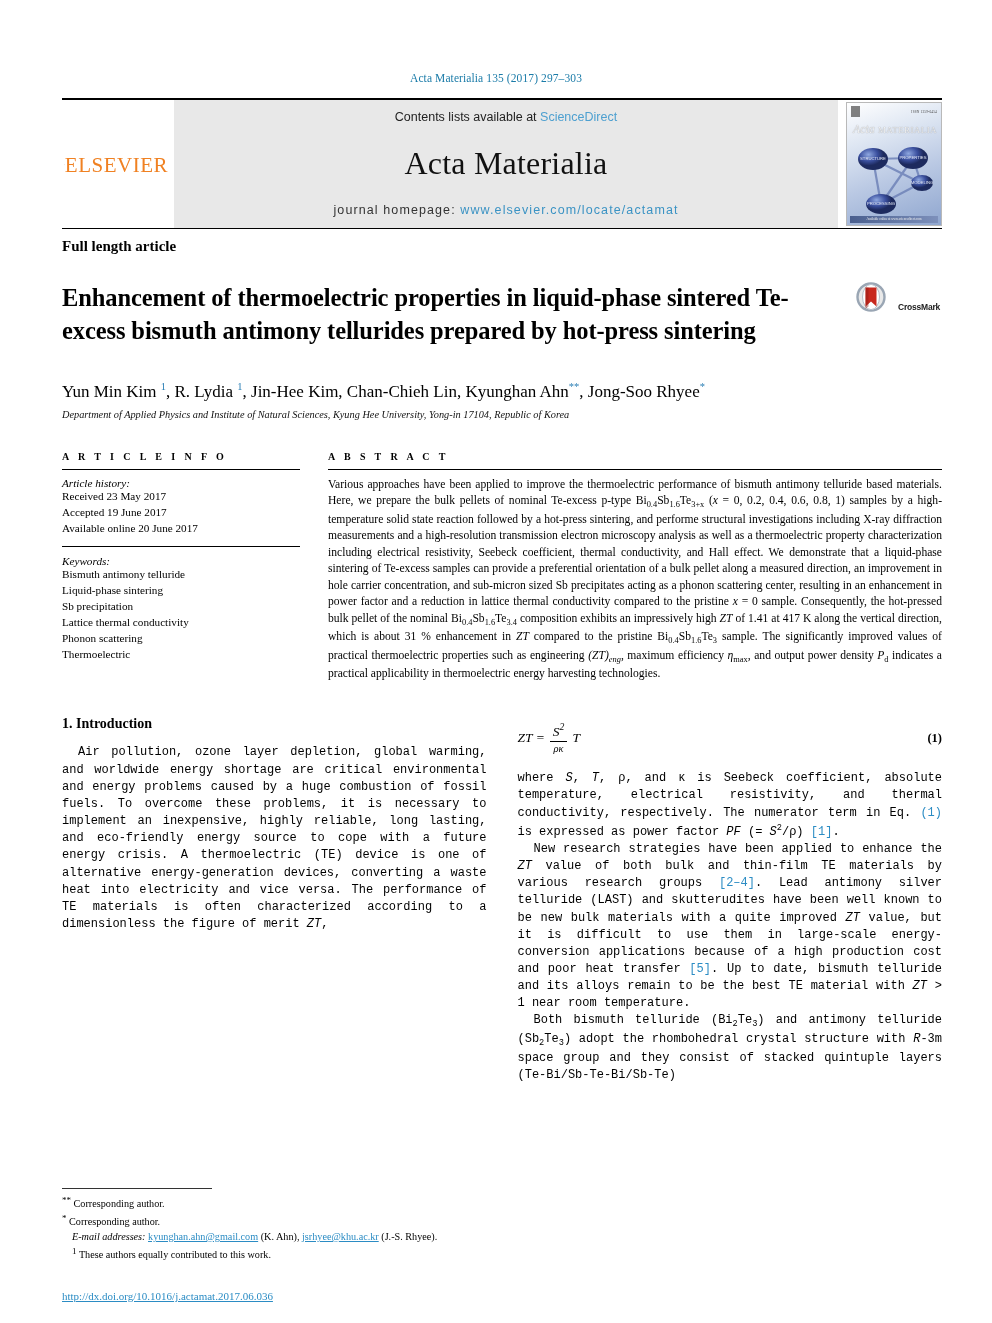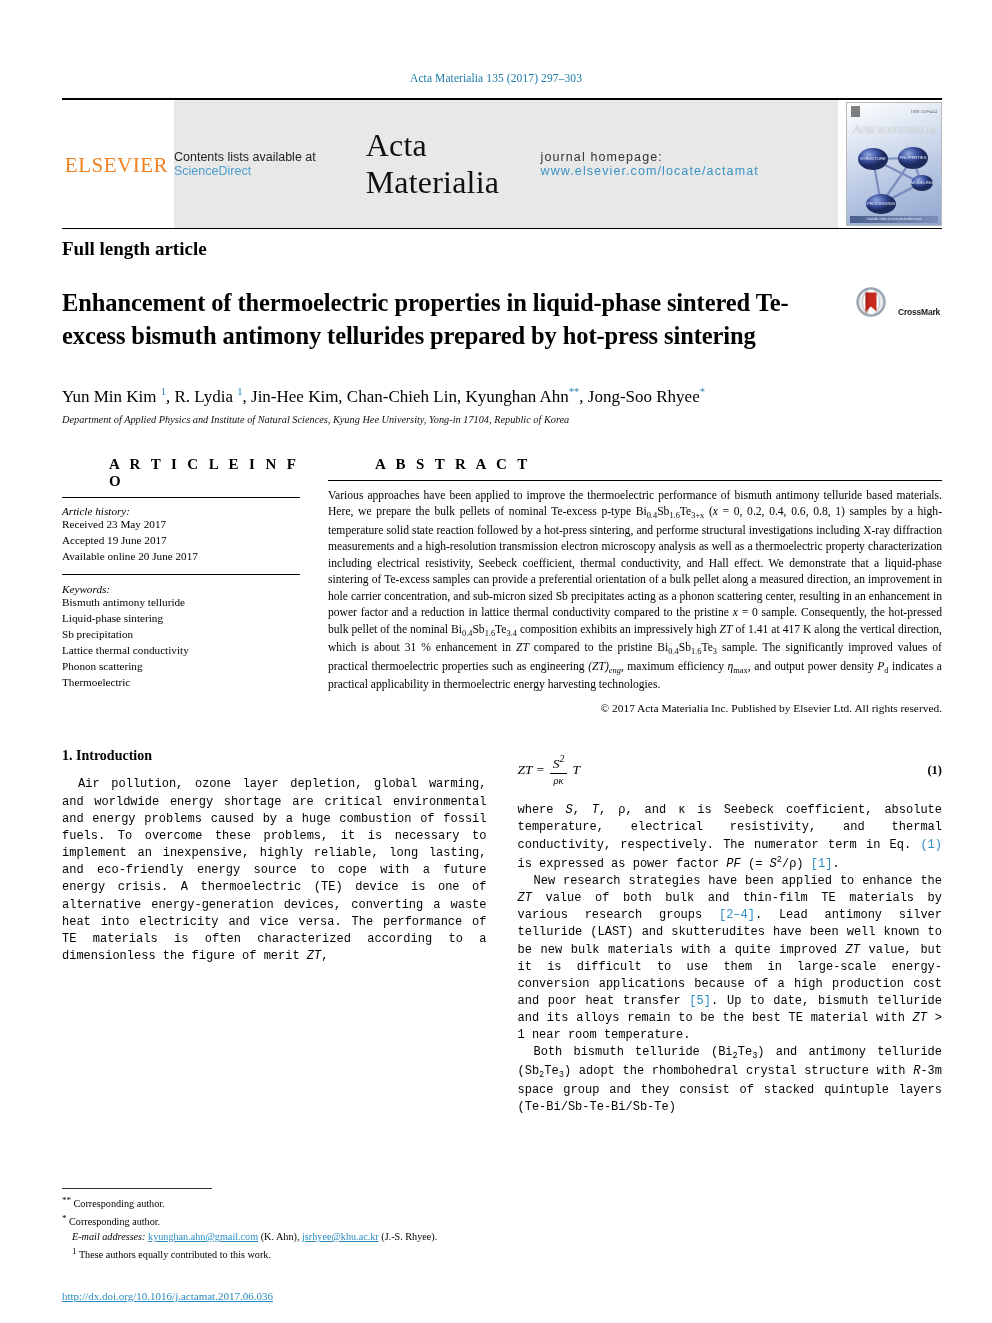--- a/index.html
+++ b/index.html
@@ -48,21 +48,21 @@
     font-size: 21px;
     letter-spacing: .5px;
     color: #F08122;
     line-height: 1;
     margin-top: 1px;
   }
   .masthead-center {
     flex: 1 1 auto;
     background: #e8e8e8;
     display: flex;
-    flex-direction: row;
+    flex-direction: column;
     justify-content: space-between;
     align-items: center;
     padding: 10px 0 11px 0;
   }
   .contents-line {
     font-family: "Liberation Sans", sans-serif;
     font-size: 12.5px;
     color: #222;
   }
   .contents-line .sd { color: #4ea0d0; }
@@ -109,21 +109,21 @@
     background: linear-gradient(90deg,#4a5f8e,#7d90bb);
     font-size: 3.2px; color: #eee; text-align:center; line-height:7px;
   }
 
   
   .content { margin: 0 50px 0 62px; }
   .rule-thin { border-top: 1px solid #000; }
   .article-type {
     font-family: "Liberation Serif", serif;
     font-weight: bold;
-    font-size: 19px;
+    font-size: 15px;
     padding: 9px 0 0 0;
   }
   .title-row { display: flex; align-items: flex-start; margin-top: 11px; }
   .title {
     flex: 1 1 auto;
     font-family: "Liberation Serif", serif;
     font-size: 24.5px;
     line-height: 1.33;
     padding-right: 14px;
     letter-spacing: -.1px;
@@ -165,23 +165,22 @@
   .info-abstract {
     display: flex;
     margin-top: 31px;
     gap: 28px;
   }
   .col-info { flex: 0 0 238px; width: 238px; }
   .col-abs { flex: 1 1 auto; }
   .sec-label {
     font-family: "Liberation Serif", serif;
     font-weight: bold;
-    font-size: 15px;
+    font-size: 10px;
     letter-spacing: 3.4px;
-    margin-left: 47px;
   }
   .sec-rule {
     border-top: 1.6px solid #000;
     margin-top: 7px;
     margin-bottom: 7px;
   }
   .hist-title, .kw-title {
     font-style: italic;
     font-size: 11.2px;
     font-family: "Liberation Serif", serif;
@@ -416,21 +415,20 @@
           <div class="kw-line">Lattice thermal conductivity</div>
           <div class="kw-line">Phonon scattering</div>
           <div class="kw-line">Thermoelectric</div>
         </div>
       </div>
 
       <div class="col-abs">
         <div class="sec-label">A B S T R A C T</div>
         <div class="sec-rule"></div>
         <div class="abstract-body">Various approaches have been applied to improve the thermoelectric performance of bismuth antimony telluride based materials. Here, we prepare the bulk pellets of nominal Te-excess p-type Bi<sub>0.4</sub>Sb<sub>1.6</sub>Te<sub>3+x</sub> (<span class="ital">x</span> = 0, 0.2, 0.4, 0.6, 0.8, 1) samples by a high-temperature solid state reaction followed by a hot-press sintering, and performe structural investigations including X-ray diffraction measurements and a high-resolution transmission electron microscopy analysis as well as a thermoelectric property characterization including electrical resistivity, Seebeck coefficient, thermal conductivity, and Hall effect. We demonstrate that a liquid-phase sintering of Te-excess samples can provide a preferential orientation of a bulk pellet along a measured direction, an improvement in hole carrier concentration, and sub-micron sized Sb precipitates acting as a phonon scattering center, resulting in an enhancement in power factor and a reduction in lattice thermal conductivity compared to the pristine <span class="ital">x</span> = 0 sample. Consequently, the hot-pressed bulk pellet of the nominal Bi<sub>0.4</sub>Sb<sub>1.6</sub>Te<sub>3.4</sub> composition exhibits an impressively high <span class="ital">ZT</span> of 1.41 at 417 K along the vertical direction, which is about 31 % enhancement in <span class="ital">ZT</span> compared to the pristine Bi<sub>0.4</sub>Sb<sub>1.6</sub>Te<sub>3</sub> sample. The significantly improved values of practical thermoelectric properties such as engineering <span class="ital">(ZT)</span><sub><span class="ital">eng</span></sub>, maximum efficiency <span class="ital">η</span><sub>max</sub>, and output power density <span class="ital">P</span><sub>d</sub> indicates a practical applicability in thermoelectric energy harvesting technologies.</div>
-        <div class="copyright">© 2017 Acta Materialia Inc. Published by Elsevier Ltd. All rights reserved.</div>
       </div>
     </div>
 
     <div class="body-cols">
       <div class="bcol">
         <div class="sec-heading">1. Introduction</div>
         <p class="para">Air pollution, ozone layer depletion, global warming, and worldwide energy shortage are critical environmental and energy problems caused by a huge combustion of fossil fuels. To overcome these problems, it is necessary to implement an inexpensive, highly reliable, long lasting, and eco-friendly energy source to cope with a future energy crisis. A thermoelectric (TE) device is one of alternative energy-generation devices, converting a waste heat into electricity and vice versa. The performance of TE materials is often characterized according to a dimensionless the figure of merit <span class="ital">ZT</span>,</p>
       </div>
 
       <div class="bcol">

